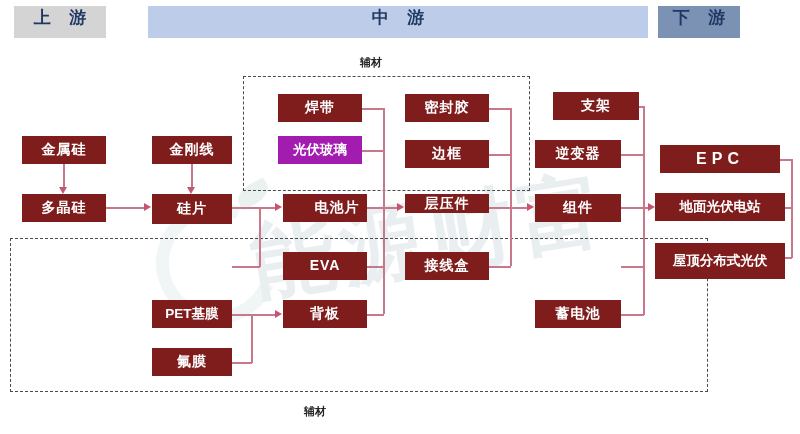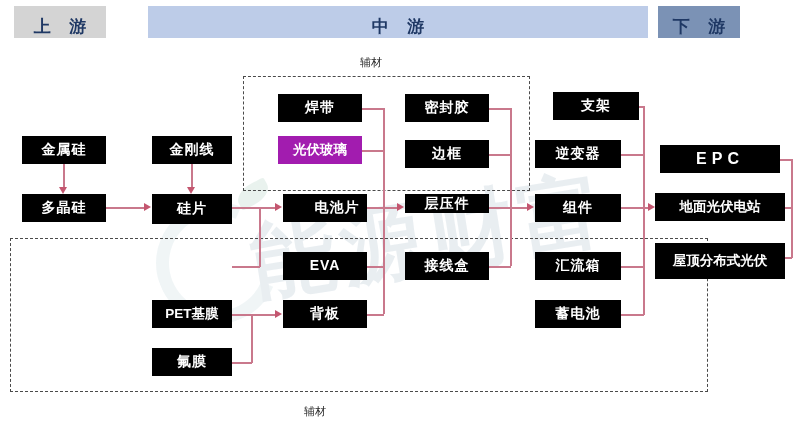--- a/index.html
+++ b/index.html
@@ -60,21 +60,21 @@
     background: #b9d6c8;
     border-radius: 60% 10% 60% 10%;
     transform: rotate(-28deg);
   }
 
   
   .band {
     position: absolute;
     z-index: 3;
     display: flex;
-    align-items: flex-end;
+    align-items: flex-start;
     justify-content: center;
     color: #1f3864;
     font-weight: 700;
     font-size: 17px;
     letter-spacing: 7px;
     text-indent: 7px;
   }
   .band-up { background: #d4d4d4; }
   .band-mid { background: #bdcce8; }
   .band-down { background: #7b92b5; }
@@ -83,37 +83,37 @@
   .dashbox {
     position: absolute;
     border: 1.6px dashed #4a4a4a;
     background: transparent;
     z-index: 1;
   }
   .grouplabel {
     position: absolute;
     z-index: 3;
     font-size: 11px;
-    font-weight: 400;
+    font-weight: 700;
     color: #262626;
     white-space: nowrap;
   }
 
   
   .node {
     position: absolute;
     z-index: 4;
     display: flex;
     align-items: center;
     justify-content: center;
     box-sizing: border-box;
     color: #ffffff;
     font-weight: 700;
     font-size: 14px;
-    background: #000000;
+    background: #7f1d1d;
     letter-spacing: 1px;
     text-align: center;
     line-height: 1.1;
     white-space: nowrap;
   }
   .node.yellow { background: #a21caf; }
   .node.wide   { font-size: 13.5px; letter-spacing: 0px; }
   .node.epc    { letter-spacing: 5px; font-size: 16px; }
 
   
@@ -241,20 +241,19 @@
   <div class="node" style="left:283px; top:300px; width:84px; height:28px;">背板</div>
 
   <div class="node" style="left:405px; top:94px; width:84px; height:28px;">密封胶</div>
   <div class="node" style="left:405px; top:140px; width:84px; height:28px;">边框</div>
   <div class="node" style="left:405px; top:194px; width:84px; height:19px;">层压件</div>
   <div class="node" style="left:405px; top:252px; width:84px; height:28px;">接线盒</div>
 
   <div class="node" style="left:535px; top:92px; width:86px; height:28px;margin-left:18px;">支架</div>
   <div class="node" style="left:535px; top:140px; width:86px; height:28px;">逆变器</div>
   <div class="node" style="left:535px; top:194px; width:86px; height:28px;">组件</div>
-  <div class="node" style="left:535px; top:252px; width:86px; height:28px;">汇流箱</div>
   <div class="node" style="left:535px; top:300px; width:86px; height:28px;">蓄电池</div>
 
   <div class="node epc" style="left:660px; top:145px; width:120px; height:28px;">EPC</div>
   <div class="node wide" style="left:655px; top:193px; width:130px; height:28px;">地面光伏电站</div>
   <div class="node wide" style="left:655px; top:243px; width:130px; height:36px;">屋顶分布式光伏</div>
 
 </div>
 
 </body></html>

